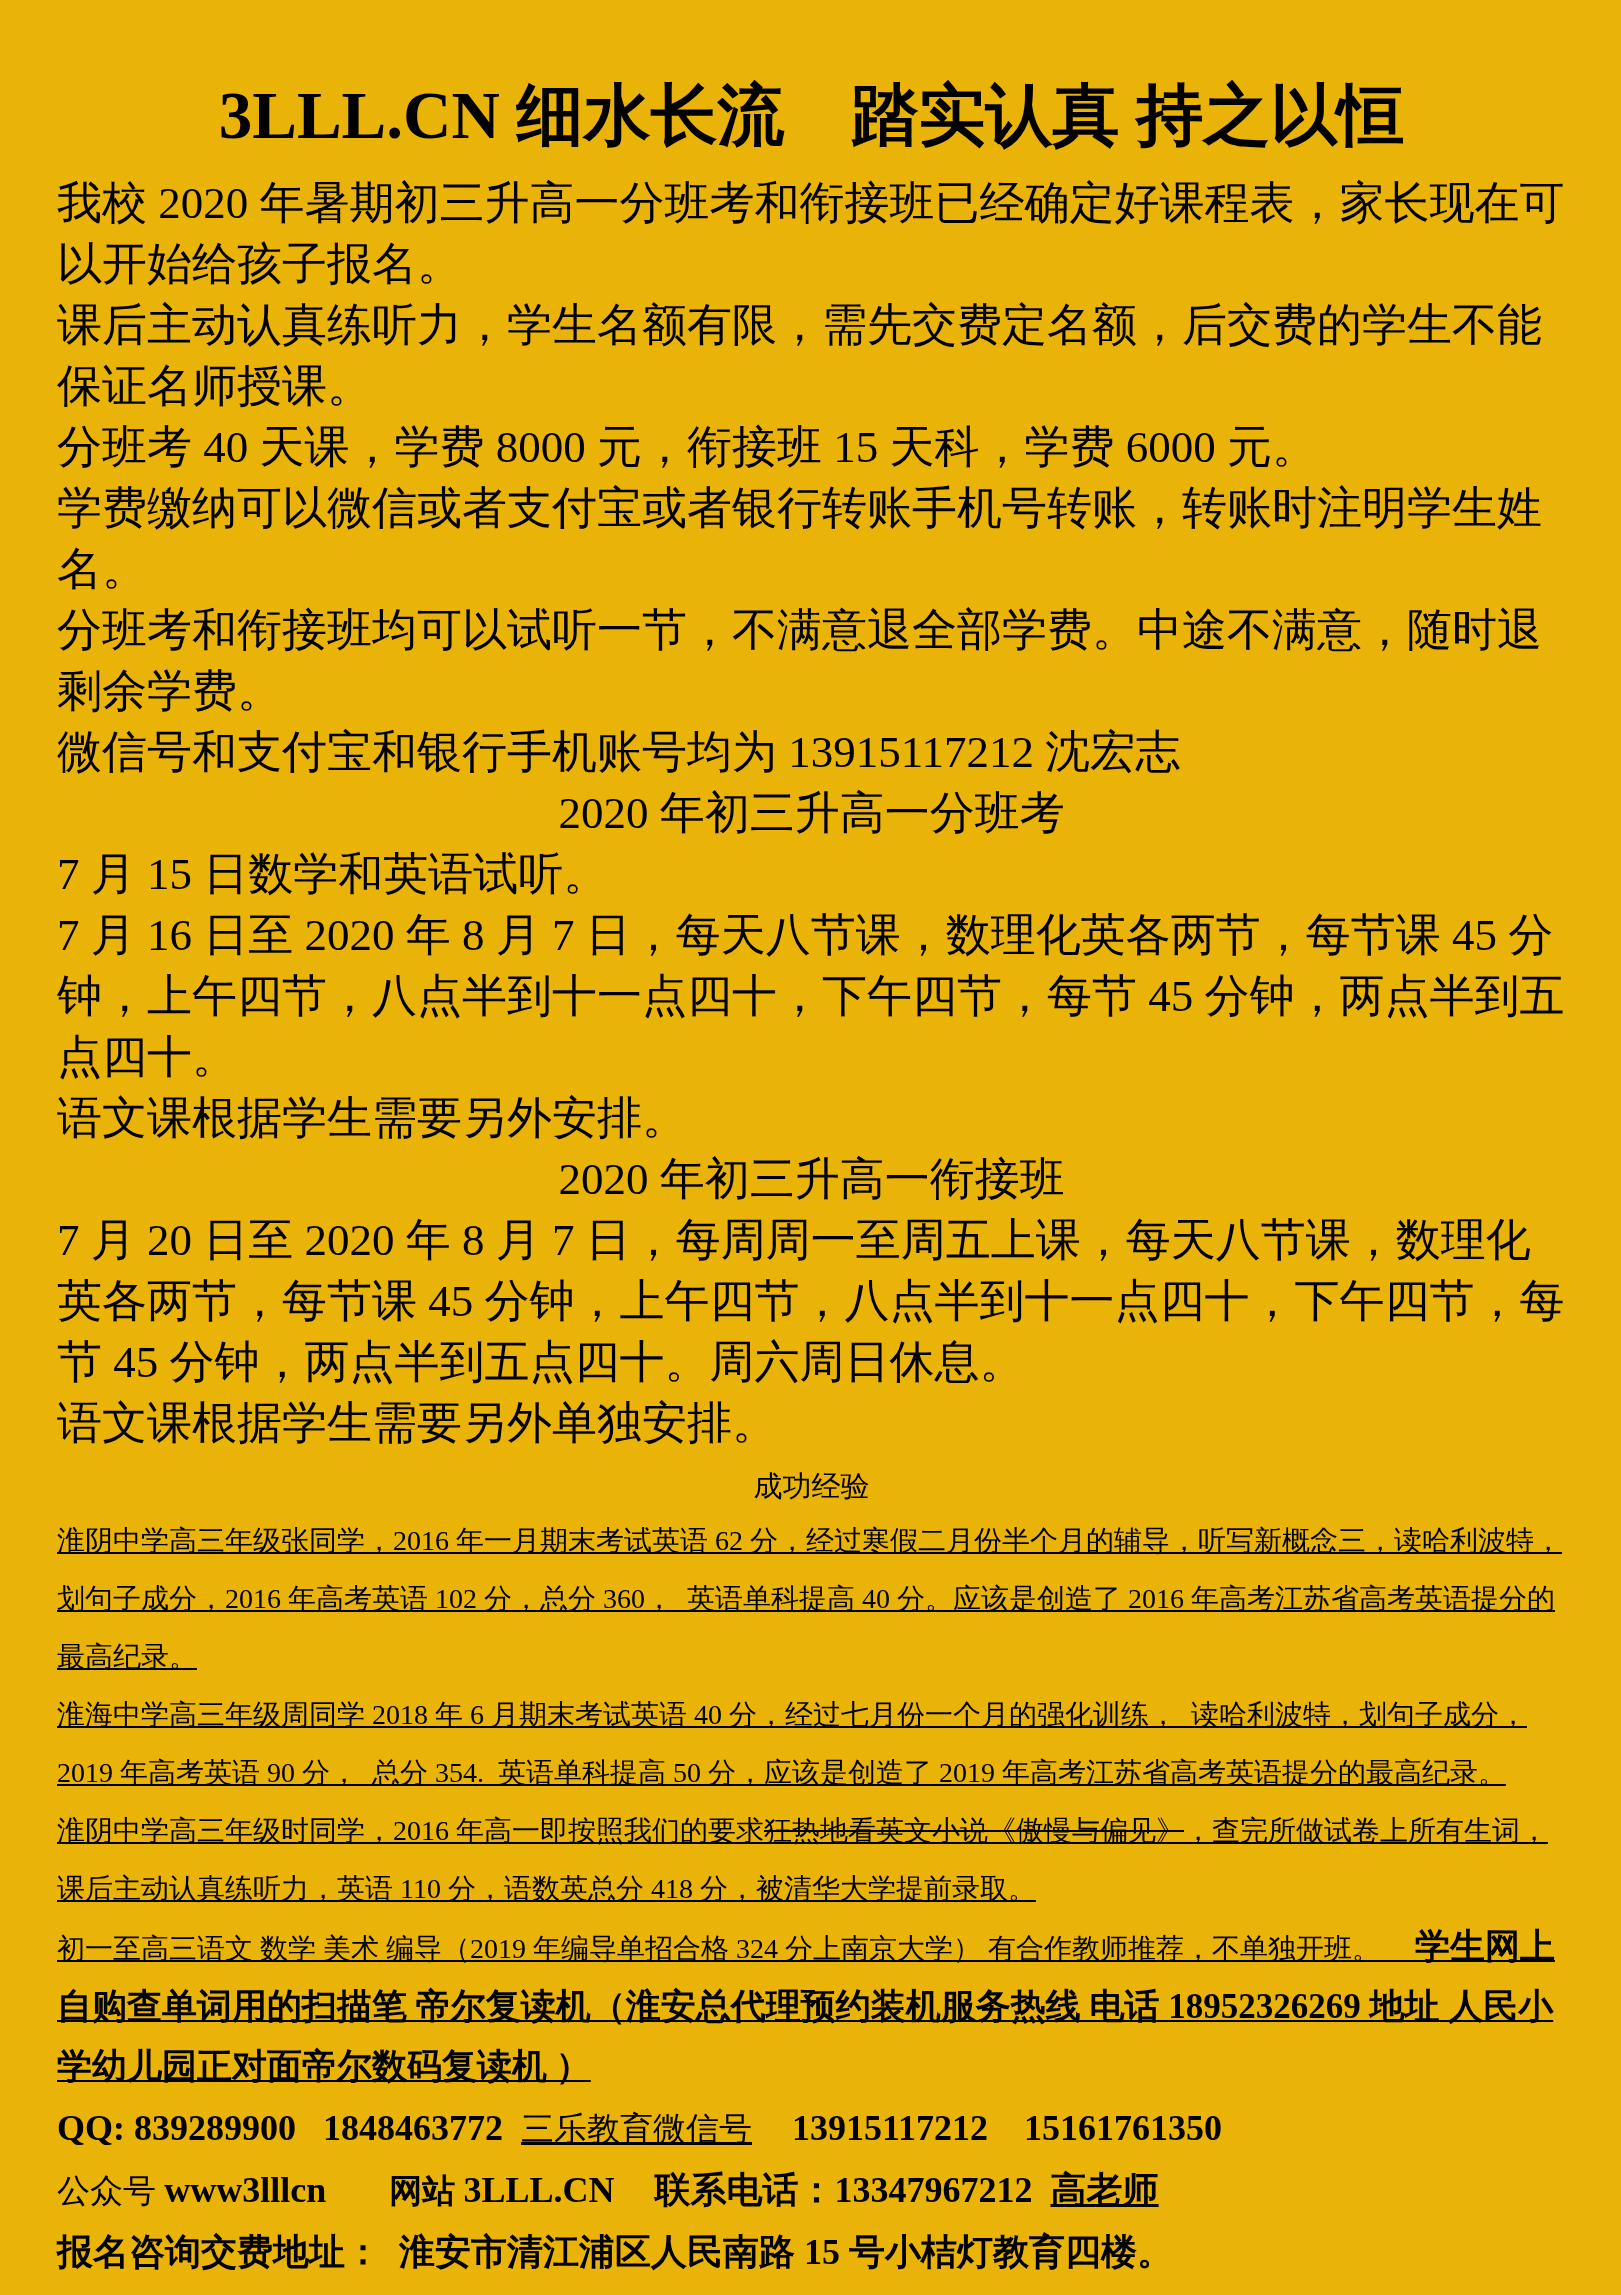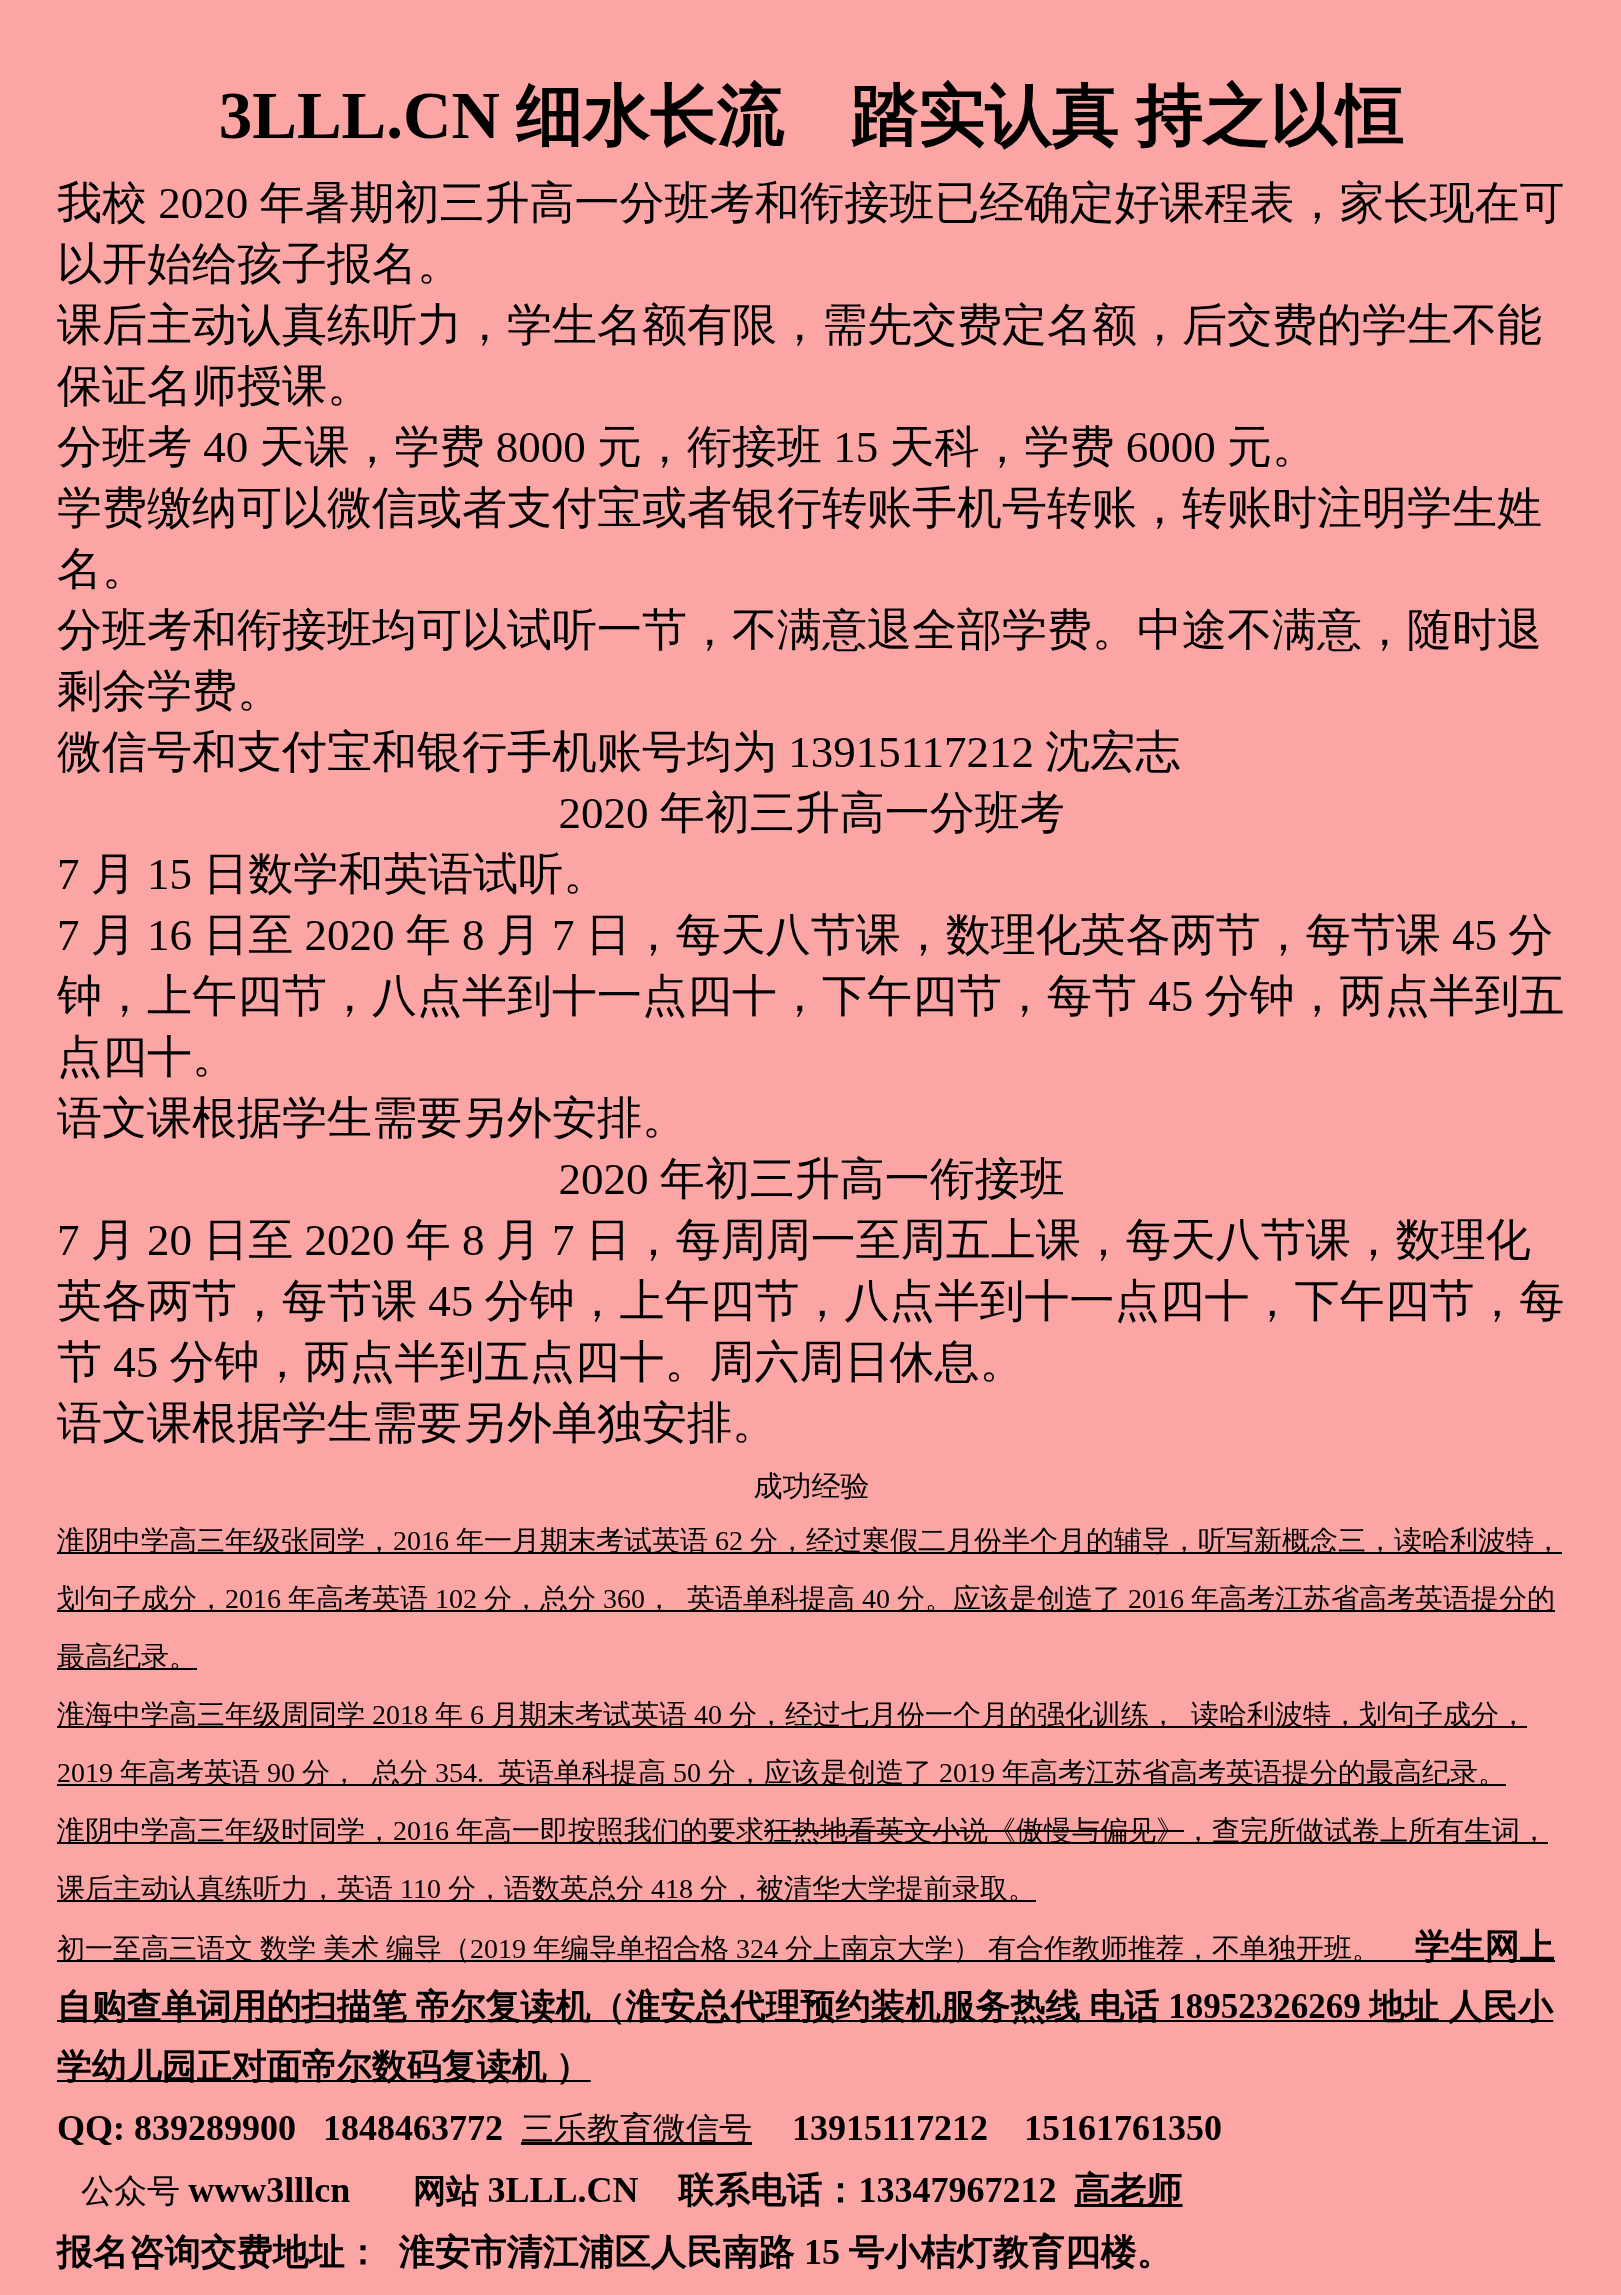--- a/index.html
+++ b/index.html
@@ -1,35 +1,35 @@
 <!DOCTYPE html>
 <html lang="zh" style="font-size:11.6px"><head>
 <meta charset="utf-8">
 <style>
   html,body{margin:0;padding:0;background:#ffffff;}
   .page{
-    width:1621px;height:2295px;background:#fca5a5;color:#000000;
+    width:1621px;height:2295px;background:#eab308;color:#000000;
     box-sizing:border-box;padding:70px 55px 0 57px;overflow:hidden;
     font-family:"Liberation Serif","DejaVu Serif",serif;
   }
   .title{
     font-size:67px;font-weight:bold;text-align:center;
     line-height:90px;margin:0 0 13px 0;white-space:pre-wrap;
   }
   .main{font-size:45px;font-weight:normal;line-height:61px;margin:0;white-space:pre-wrap;}
   .center{text-align:center;}
   .small{font-size:28px;font-weight:normal;line-height:58px;margin:0;white-space:pre-wrap;text-decoration:underline;}
   .success-heading{
     font-size:29px;font-weight:normal;text-align:center;
     line-height:51px;margin:7.2px 0 0 0;
   }
   .strike{text-decoration:line-through;}
   .highlight{font-size:35px;font-weight:bold;}
   .contact{font-size:36px;font-weight:bold;line-height:61px;margin:0;white-space:pre-wrap;}
-  .cn-regular{font-weight:normal;font-size:33px;margin-left:24px;}
+  .cn-regular{font-weight:normal;font-size:33px;}
   .gap-lg{margin-left:63px;font-weight:bold;}
   .gap-md{margin-left:40px;}
   .gap-sm{margin-left:18px;text-decoration:underline;}
 </style>
 </head>
 <body>
 
 <div class="page">
 
   <h1 class="title">3LLL.CN 细水长流　踏实认真 持之以恒</h1>

